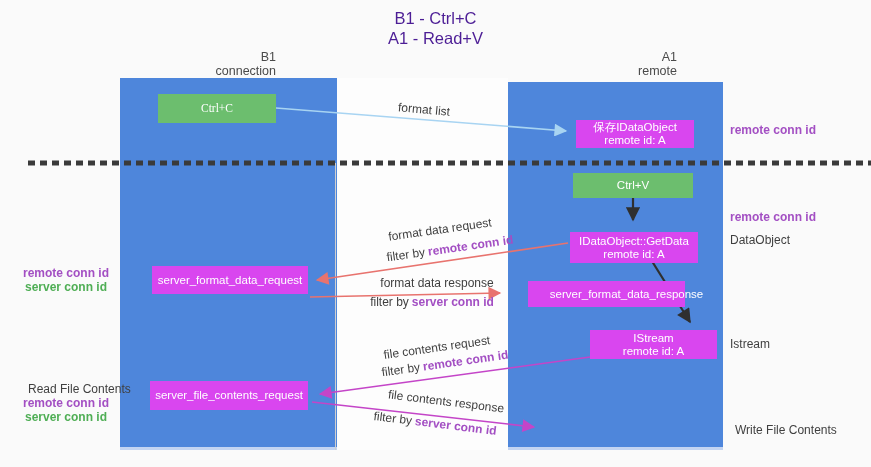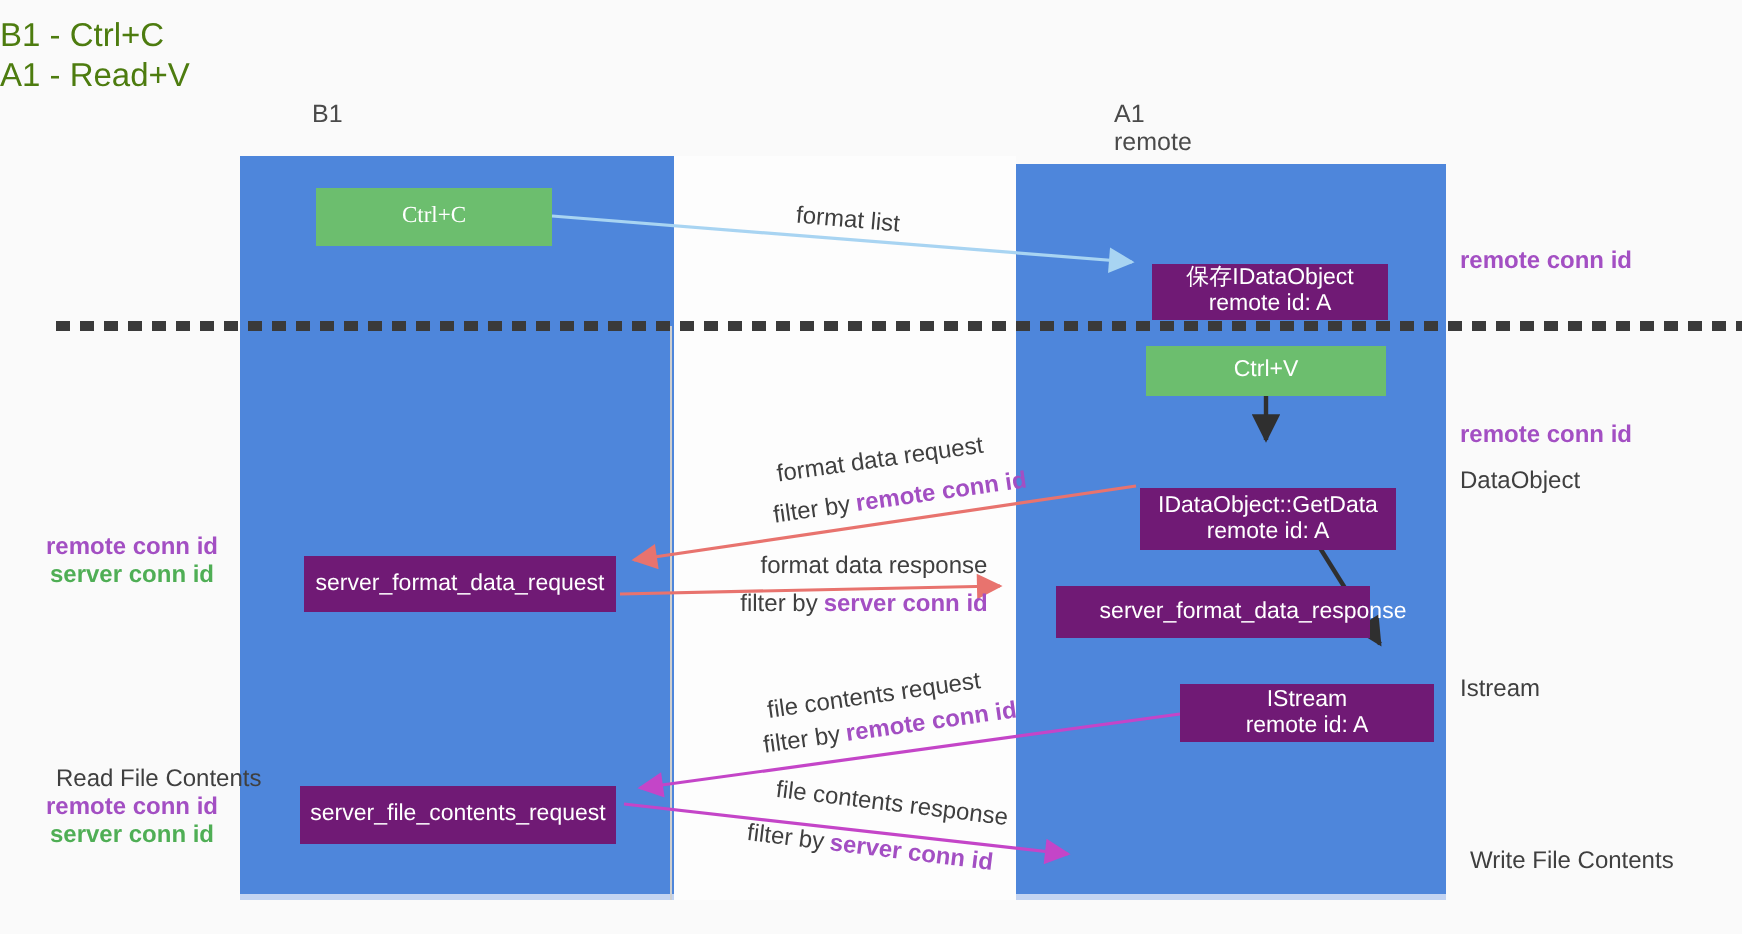--- a/index.html
+++ b/index.html
@@ -1,34 +1,34 @@
 <!DOCTYPE html>
 <html><head>
 <meta charset="utf-8">
 <style>
   html,body{margin:0;padding:0;background:#fafafa;font-family:"Liberation Sans","DejaVu Sans",sans-serif;}
   #canvas{position:relative;width:871px;height:467px;background:#fafafa;overflow:hidden;}
   .abs{position:absolute;}
   
-  .title{left:0;right:0;top:8px;font-size:16.5px;line-height:20px;color:#4d7c0f;}
+  .title{left:0;right:0;top:8px;text-align:center;font-size:16.5px;line-height:20px;color:#4c1d95;}
   
-  .lane-header{text-align:left;font-size:12.5px;line-height:14px;color:#4a4a4a;width:120px;}
+  .lane-header{text-align:right;font-size:12.5px;line-height:14px;color:#4a4a4a;width:120px;}
   
   .mid-panel{left:335px;top:78px;width:173px;height:372px;background:#fdfdfd;}
   .panel-edge{left:335px;top:163px;width:1px;height:287px;background:#cfcfcf;}
   .lane{background:#4e86db;border-bottom:3px solid #c3d4f2;}
   .lane-left{left:120px;top:78px;width:217px;height:369px;}
   .lane-right{left:508px;top:82px;width:215px;height:365px;}
   
   #arrows{left:0;top:0;width:871px;height:467px;pointer-events:none;}
   
   .node{display:flex;flex-direction:column;align-items:center;justify-content:center;
         color:#ffffff;font-size:11.5px;line-height:13px;text-align:center;box-sizing:border-box;}
   .green{background:#6cbe6e;}
-  .orange{background:#701a75;margin-top:12px;}
+  .orange{background:#d946ef;}
   
   .lbl{font-size:12px;line-height:13px;color:#3f3f3f;white-space:nowrap;}
   .rot{transform-origin:center center;}
   .purple{color:#a34fc3;font-weight:bold;}
   .greentxt{color:#4fae55;font-weight:bold;}
   .filter{margin-right:3px;}
   .pair{text-align:center;font-size:12px;line-height:13.5px;}
   .center{transform:translate(-50%,-50%);}
 </style>
 </head>
@@ -36,20 +36,21 @@
 
 <div id="canvas">
 
   <div class="abs title">
     <div>B1 - Ctrl+C</div>
     <div>A1 - Read+V</div>
   </div>
 
   <div class="abs lane-header" style="left:156px;top:50px;">
     <div>B1</div>
+    <div>connection</div>
   </div>
   <div class="abs lane-header" style="left:557px;top:50px;">
     <div>A1</div>
     <div>remote</div>
   </div>
 
   <div class="abs mid-panel"></div>
   <div class="abs lane lane-left"></div>
   <div class="abs lane lane-right"></div>
   <div class="abs panel-edge"></div>

